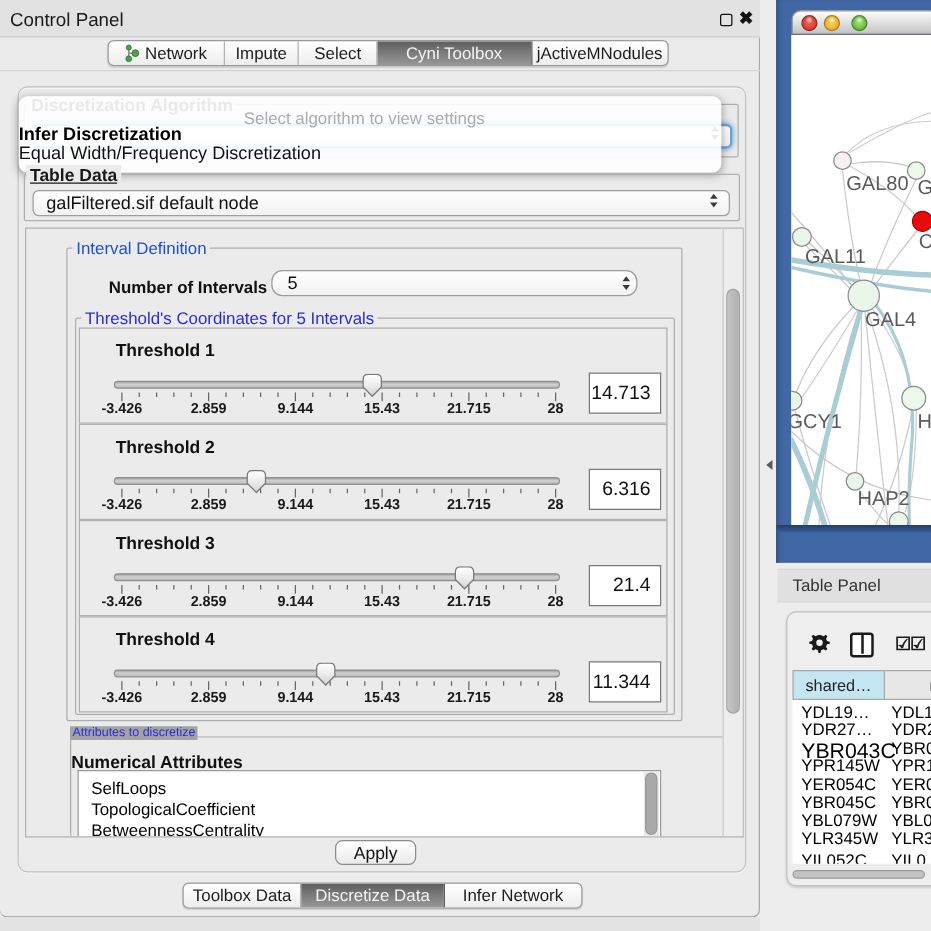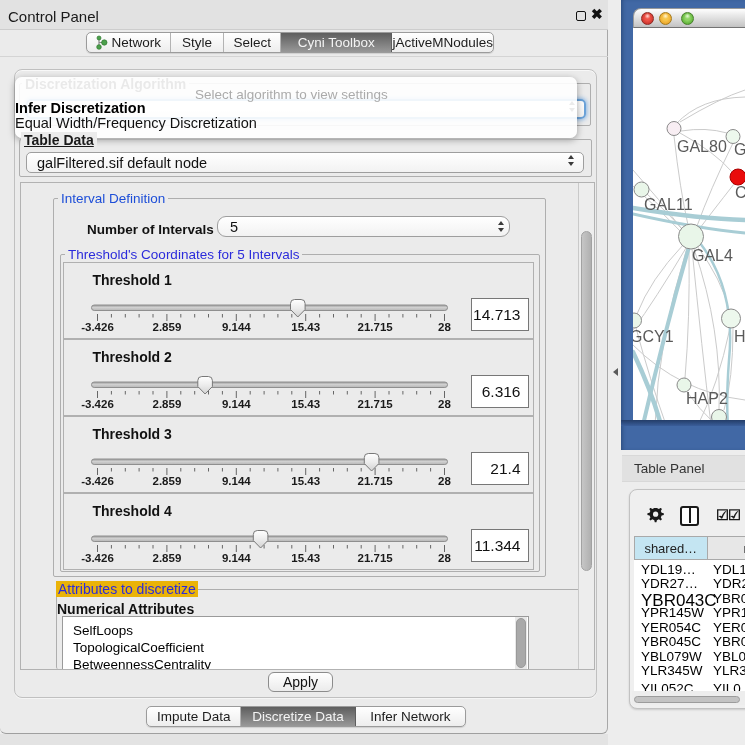--- a/index.html
+++ b/index.html
@@ -6,21 +6,21 @@
 .abs { position:absolute; }
 #ctrlwin { position:absolute; left:0; top:0; width:608px; height:734px; background:#ebebeb; border-right:1px solid #a8a8a8; border-bottom:1px solid #9f9f9f; border-radius:0 0 6px 6px; }
 #titlebar { position:absolute; left:0; top:0; width:608px; height:30px; background:#e2e2e2; border-bottom:1px solid #cdcdcd; }
 #titletext { position:absolute; left:8px; top:8px; font-size:15px; color:#1a1a1a; }
 #floatico { position:absolute; left:576px; top:11px; width:10px; height:10px; border:1.7px solid #111; border-radius:2px; }
 #closeico { position:absolute; left:591px; top:6px; font-size:14px; font-weight:bold; color:#111; }
 .seg { position:absolute; display:flex; border:1px solid #9b9b9b; border-radius:5px; overflow:hidden; background:linear-gradient(#ffffff,#ededed); box-shadow:0 1px 1px rgba(0,0,0,0.12); }
 .seg > div { height:100%; display:flex; align-items:center; justify-content:center; font-size:13.5px; color:#1c1c1c; border-right:1px solid #b3b3b3; }
 .seg > div:last-child { border-right:none; }
 .seg > div.sel { background:linear-gradient(#5e5e5e,#989898); color:#f4f4f4; border-right-color:#5e5e5e; }
-#topseg { left:86px; top:32px; width:408px; height:21px; }
+#topseg { left:86px; top:32px; width:449px; height:21px; }
 #botseg { left:146px; top:706px; width:320px; height:21px; }
 #content { position:absolute; left:14px; top:69px; width:583px; height:629px; border:1px solid #c0c0c0; border-radius:8px; background:#ebebeb; box-shadow:inset 0 1px 0 #f8f8f8, 0 1px 0 #f5f5f5; }
 .group { position:absolute; border:1px solid #aeaeae; border-radius:2px; }
 .glabel { position:absolute; background:#ebebeb; padding:0 3px; font-size:13.5px; white-space:nowrap; }
 .combo { position:absolute; background:linear-gradient(#ffffff,#f2f2f2); border:1px solid #9e9e9e; border-radius:5px; font-size:14.5px; color:#111; }
 .updn { position:absolute; width:9px; }
 .updn:before { content:""; position:absolute; left:0; top:0; border-left:3.5px solid transparent; border-right:3.5px solid transparent; border-bottom:4.5px solid #3a3a3a; }
 .updn:after { content:""; position:absolute; left:0; top:7px; border-left:3.5px solid transparent; border-right:3.5px solid transparent; border-top:4.5px solid #3a3a3a; }
 #scrollpane { position:absolute; left:20px; top:182px; width:575px; height:488px; border:1px solid #b2b2b2; overflow:hidden; background:#ebebeb; }
 #vsb { position:absolute; left:557px; top:0; width:17px; height:486px; background:#ededed; border-left:1px solid #c9c9c9; }
@@ -46,21 +46,21 @@
 <div id="closeico">✖</div>
 <div class="abs" style="left:0;top:56px;width:608px;height:1px;background:#d4d4d4;"></div>
 
 <div class="seg" id="topseg">
   <div style="width:93px"><svg width="12" height="15" viewBox="0 0 12 15" style="margin-right:4px">
         <path d="M3 3V13 M3 7.5H8" stroke="#8a8a8a" stroke-width="1.2" fill="none"></path>
         <circle cx="3" cy="3" r="2" fill="#4ca04c" stroke="#2f7a2f" stroke-width="0.7"></circle>
         <circle cx="8.3" cy="7.5" r="2.7" fill="#4ca04c" stroke="#2f7a2f" stroke-width="0.7"></circle>
         <circle cx="3" cy="12" r="2.3" fill="#4ca04c" stroke="#2f7a2f" stroke-width="0.7"></circle>
       </svg>Network</div>
-  <div style="width:60px">Style</div>
+  <div style="width:60px">Impute</div>
   <div style="width:63px">Select</div>
   <div style="width:124px" class="sel">Cyni Toolbox</div>
   <div style="width:109px">jActiveMNodules</div>
 </div>
 
 <div id="content"></div>
 
 <div class="group" style="left:19px;top:83px;width:572px;height:43px;"></div>
 <div class="glabel" style="left:22px;top:76px;font-weight:bold;font-size:14px;color:#222;">Discretization Algorithm</div>
 <div class="combo" style="left:26px;top:99px;width:560px;height:20px;border:2px solid #6ba2d8;box-shadow:0 0 4px 1px #8ab6e4;"></div>
@@ -80,21 +80,21 @@
 
   <div class="group" style="left:32px;top:15px;width:493px;height:379px;"></div>
   <div class="glabel" style="left:37px;top:8px;color:#1d4ed8;">Interval Definition</div>
   <div class="abs" style="left:66px;top:39px;font-size:13.5px;font-weight:bold;color:#111;">Number of Intervals</div>
   <div class="combo" style="left:196px;top:33px;width:293px;height:21px;line-height:20px;padding-left:12px;border-radius:9px;">5</div>
   <div class="updn" style="left:477px;top:38px;"></div>
   <div class="group" style="left:39px;top:71px;width:480px;height:318px;"></div>
   <div class="glabel" style="left:44px;top:64px;color:#2b2bdb;">Threshold's Coordinates for 5 Intervals</div>
 
   <div class="group" style="left:35px;top:406px;width:535px;height:80px;border-bottom:none;"></div>
-  <div class="abs" style="left:35px;top:398px;font-size:14px;color:#2b2bdb;background:#eab308;padding:0 2px;">Attributes to discretize</div>
+  <div class="abs" style="left:35px;top:398px;font-size:10px;color:#2b2bdb;background:#a3a3a3;padding:0 2px;">Attributes to discretize</div>
   <div class="abs" style="left:36px;top:418px;font-size:14px;font-weight:bold;color:#111;">Numerical Attributes</div>
   <div class="abs" style="left:41px;top:433px;width:467px;height:53px;background:#fff;border:1px solid #9a9a9a;border-bottom:none;"></div>
   <div class="trow" style="left:52px;top:440px;font-size:13.5px;">SelfLoops</div>
   <div class="trow" style="left:52px;top:457px;font-size:13.5px;">TopologicalCoefficient</div>
   <div class="trow" style="left:52px;top:474px;font-size:13.5px;">BetweennessCentrality</div>
   <div class="abs" style="left:494px;top:434px;width:12px;height:52px;background:#e8e8e8;"></div>
   <div class="abs" style="left:495px;top:435px;width:10px;height:50px;background:#a9a9a9;border:1px solid #9a9a9a;border-radius:5px;"></div>
   <div id="vsb">
       <div id="vsbthumb"></div>
     </div>
@@ -172,21 +172,21 @@
         <stop offset="0" stop-color="#ffffff"></stop>
         <stop offset="0.5" stop-color="#ececec"></stop>
         <stop offset="1" stop-color="#d2d2d2"></stop>
       </linearGradient>
 </defs>
   </svg>
 
 <div class="abs" style="left:268px;top:672px;width:65px;height:20px;background:linear-gradient(#ffffff,#ebebeb);border:1px solid #8c8c8c;border-radius:6px;text-align:center;font-size:14px;line-height:19px;color:#111;">Apply</div>
 
 <div class="seg" id="botseg">
-  <div style="width:95px">Impute Data</div>
+  <div style="width:95px">Toolbox Data</div>
   <div style="width:115px" class="sel">Discretize Data</div>
   <div style="width:110px">Infer Network</div>
 </div>
 
 <div class="abs" style="left:0;top:734px;width:608px;height:11px;background:#e3e3e3;"></div>
 <div class="abs" style="left:613px;top:368px;width:0;height:0;border-top:4px solid transparent;border-bottom:4px solid transparent;border-right:5px solid #5a5a5a;"></div>
 <div id="netblue"></div>
 <div id="nettitle"></div>
 <div class="light" style="left:641px;background:radial-gradient(circle at 50% 28%,#ffd9d4 0%,rgba(255,255,255,0) 30%),radial-gradient(circle at 50% 45%,#ef5348 30%,#d03830 70%,#8e241e 100%);border:1px solid #8c2b25;"></div>
 <div class="light" style="left:659px;background:radial-gradient(circle at 50% 28%,#fff4d2 0%,rgba(255,255,255,0) 30%),radial-gradient(circle at 50% 45%,#f7c64b 30%,#eda92f 70%,#a97717 100%);border:1px solid #a37b1c;"></div>

